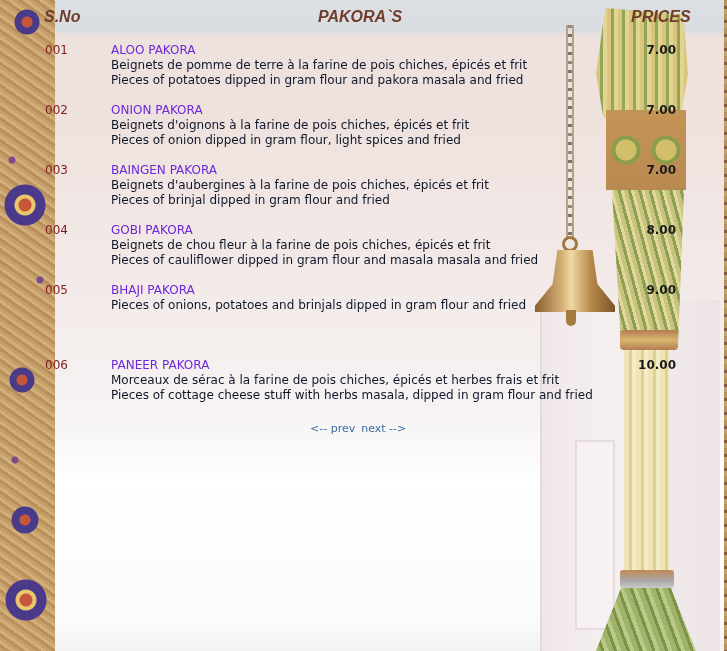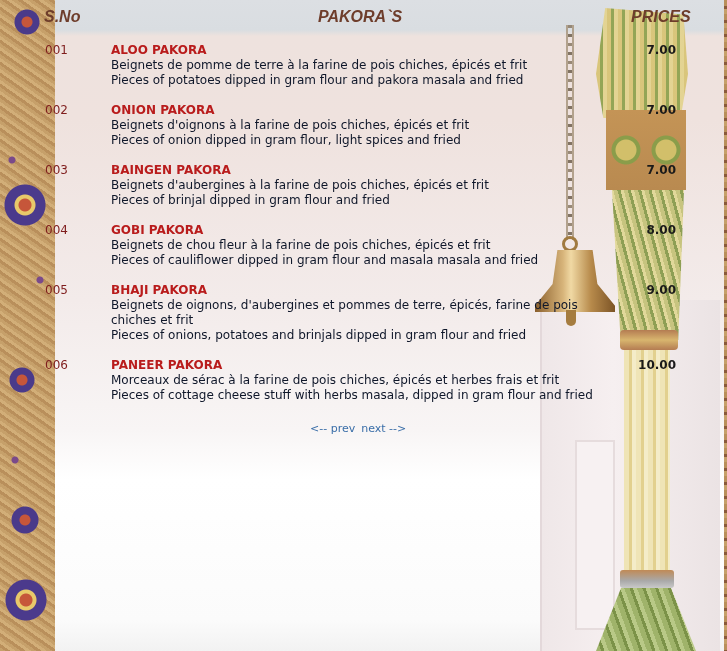--- a/index.html
+++ b/index.html
@@ -103,21 +103,21 @@
 
   
   .content { position: absolute; inset: 0; }
   .hdr { position: absolute; top: 8px; font-family: "Liberation Sans", sans-serif; font-weight: bold; font-size: 16px; color: #6e3d2b; font-style: italic; }
   .hdr-sno { left: 44px; }
   .hdr-name { left: 318px; }
   .hdr-price { left: 631px; }
 
   .item { position: absolute; left: 0; width: 727px; font-size: 12px; line-height: 15px; color: #222; }
   .item .num { position: absolute; left: 45px; top: 0; font-weight: normal; color: #7f1d1d; }
-  .item .name { position: absolute; left: 111px; top: 0; font-weight: bold; color: #b91c1c; }
+  .item .name { position: absolute; left: 111px; top: 0; font-weight: normal; color: #6d28d9; }
   .item .desc { position: absolute; left: 111px; top: 15px; width: 475px; color: #0f172a; }
   .item .desc div { white-space: nowrap; }
   .item .desc .wrap { white-space: normal; }
   .item .price { position: absolute; right: 51px; top: 0; font-weight: bold; color: #1a1a1a; text-align: right; }
 
   .pager { position: absolute; top: 422px; left: 310px; font-size: 11px; color: #3a6ea8; }
   .pager a { color: #3a6ea8; text-decoration: none; cursor: pointer; margin-top: 48px; }
   .pager .sp { display: inline-block; width: 6px; }
 </style>
 </head>
@@ -184,21 +184,20 @@
       <div>Beignets de chou fleur à la farine de pois chiches, épicés et frit</div>
       <div>Pieces of cauliflower dipped in gram flour and masala masala and fried</div>
     </div>
     <span class="price">8.00</span>
   </div>
 
   <div class="item" style="top:283px">
     <span class="num">005</span>
     <span class="name">BHAJI PAKORA</span>
     <div class="desc">
-      <div class="wrap">Beignets de oignons, d'aubergines et pommes de terre, épicés, farine de pois chiches et frit</div>
       <div>Pieces of onions, potatoes and brinjals dipped in gram flour and fried</div>
     </div>
     <span class="price">9.00</span>
   </div>
 
   <div class="item" style="top:358px">
     <span class="num">006</span>
     <span class="name">PANEER PAKORA</span>
     <div class="desc" style="width:520px">
       <div>Morceaux de sérac à la farine de pois chiches, épicés et herbes frais et frit</div>

